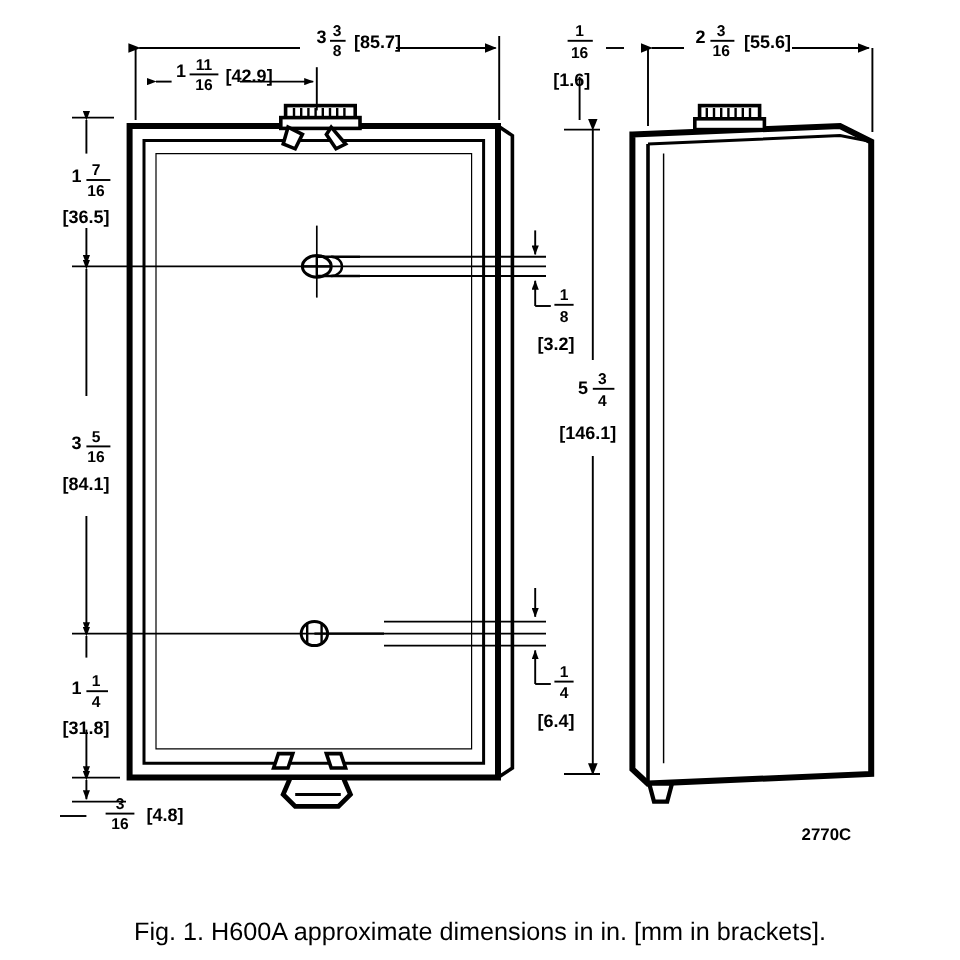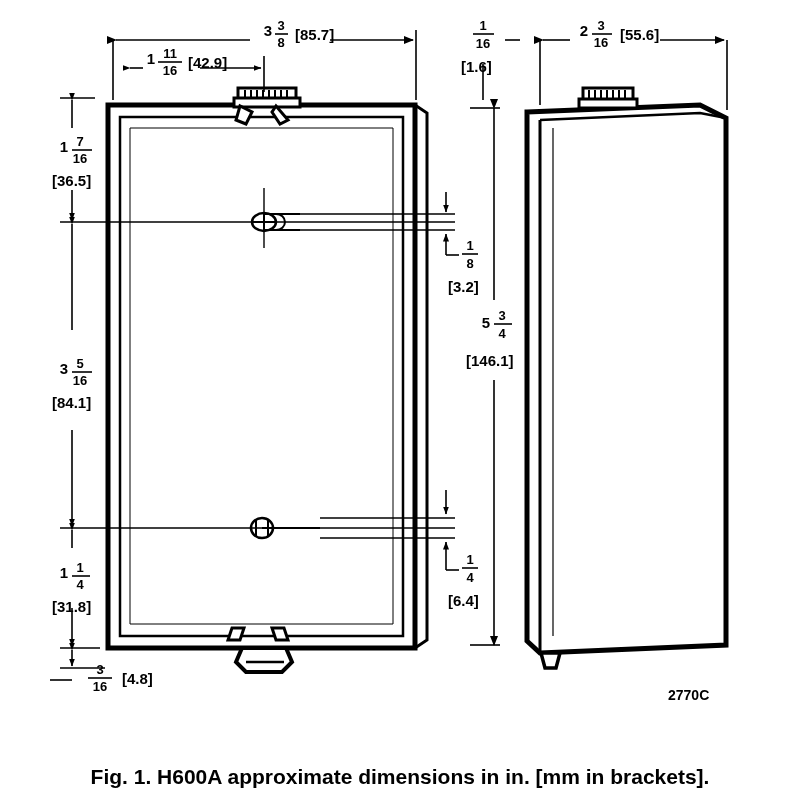--- a/index.html
+++ b/index.html
@@ -1,21 +1,21 @@
 <!DOCTYPE html>
 <html><head>
 <meta charset="utf-8">
 <style>
   html,body{margin:0;padding:0;background:#ffffff;}
   body{width:800px;height:800px;font-family:"Liberation Sans",sans-serif;color:#000;}
   #stage{position:relative;width:800px;height:800px;overflow:hidden;}
   svg{position:absolute;left:0;top:0;}
   .caption{
     position:absolute;left:0;right:0;bottom:10px;
-    text-align:center;font-weight:bold;font-size:21px;line-height:27px;
+    text-align:center;font-weight:normal;font-size:21px;line-height:27px;
     font-family:"Liberation Sans",sans-serif;
   }
   .dim{font-family:"Liberation Sans",sans-serif;font-size:15px;font-weight:bold;}
   .dimsmall{font-family:"Liberation Sans",sans-serif;font-size:13px;font-weight:bold;}
   .code{font-family:"Liberation Sans",sans-serif;font-size:14px;font-weight:bold;}
 </style>
 </head>
 <body>
 
 <div id="stage">

